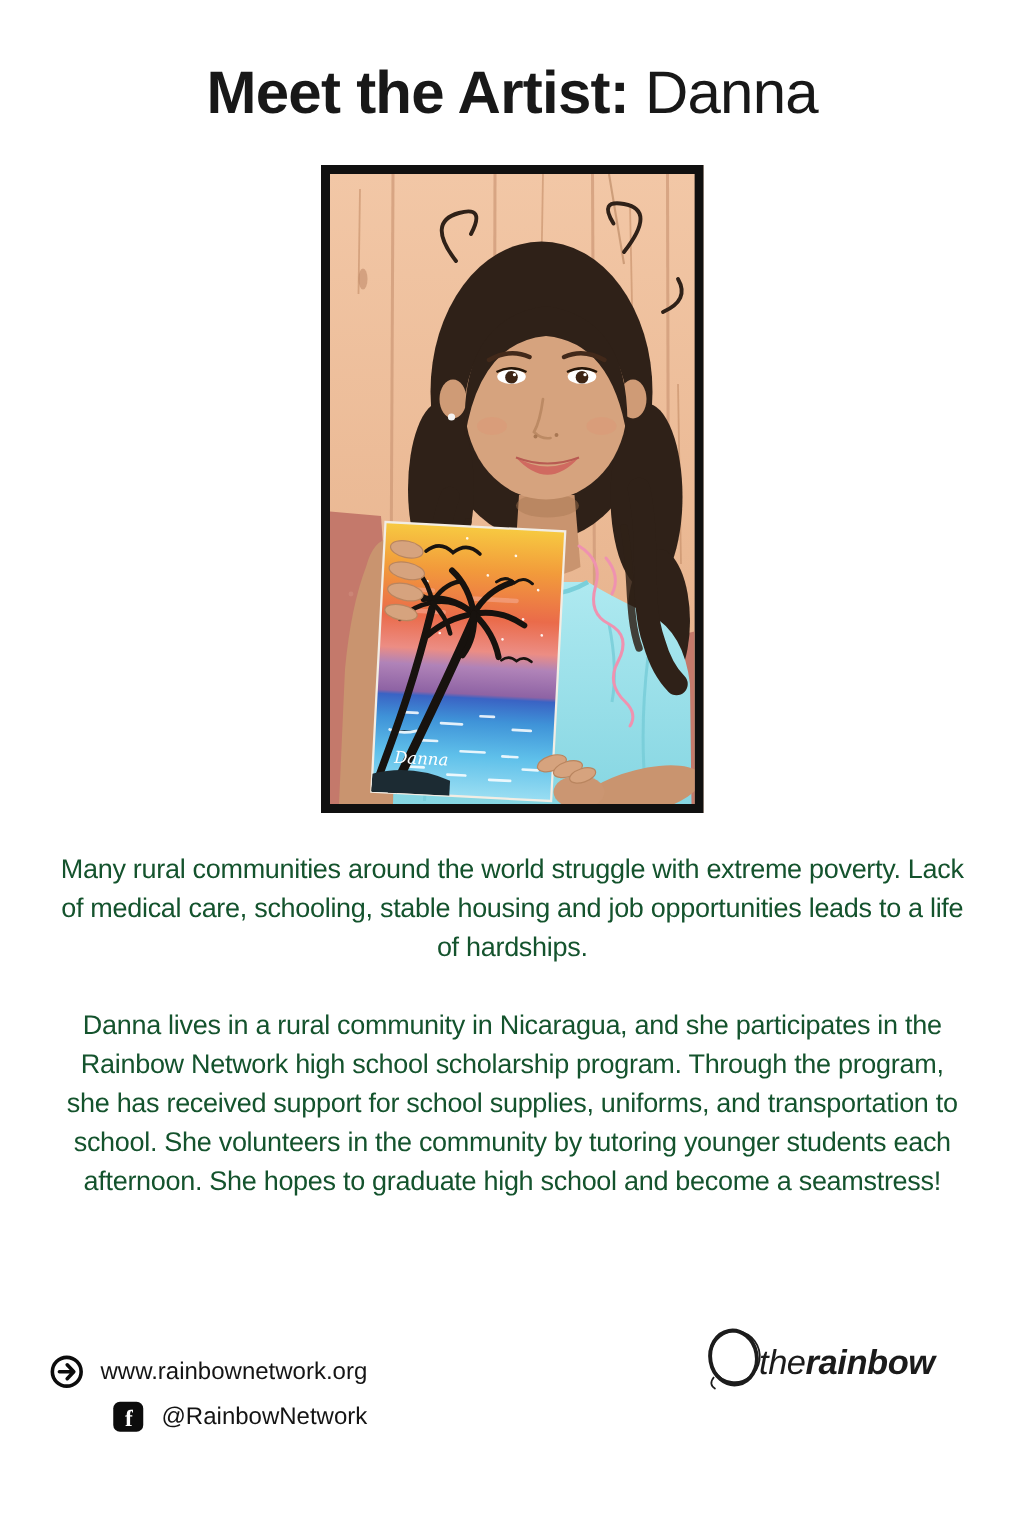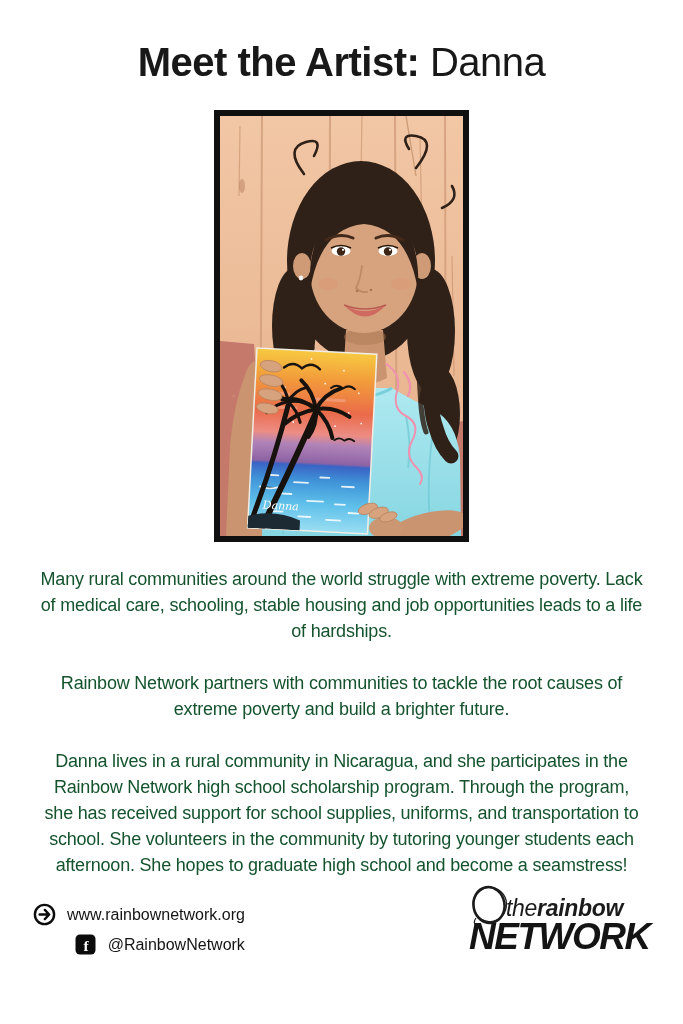--- a/index.html
+++ b/index.html
@@ -294,21 +294,20 @@
           <ellipse cx="150" cy="390" rx="10" ry="5"></ellipse>
           <ellipse cx="159" cy="397" rx="10" ry="5"></ellipse>
           <ellipse cx="167" cy="404" rx="9" ry="4.5"></ellipse>
         </g>
       </g>
     </svg>
   </div>
 
   <div class="body-text">
     <p class="para">Many rural communities around the world struggle with extreme poverty. Lack of medical care, schooling, stable housing and job opportunities leads to a life of hardships.</p>
-    <p class="para">Rainbow Network partners with communities to tackle the root causes of extreme poverty and build a brighter future.</p>
     <p class="para">Danna lives in a rural community in Nicaragua, and she participates in the Rainbow Network high school scholarship program. Through the program, she has received support for school supplies, uniforms, and transportation to school. She volunteers in the community by tutoring younger students each afternoon. She hopes to graduate high school and become a seamstress!</p>
   </div>
 
   <div class="footer-links">
     <div class="flink">
       <span class="ficon">
         <svg width="23" height="23" viewBox="0 0 23 23">
           <circle cx="11.5" cy="11.5" r="9.6" fill="none" stroke="#0c0c0c" stroke-width="2.4"></circle>
           <path d="M 6.6,11.5 L 15.6,11.5 M 11.8,6.9 L 16.2,11.5 L 11.8,16.1" fill="none" stroke="#0c0c0c" stroke-width="2.4" stroke-linecap="round" stroke-linejoin="round"></path>
         </svg>
@@ -330,16 +329,15 @@
     <span class="sketch-circle">
       <svg width="42" height="46" viewBox="0 0 42 46">
         <ellipse cx="20" cy="23" rx="15.5" ry="18" fill="none" stroke="#1c1c1c" stroke-width="2.6" transform="rotate(-10 20 23)"></ellipse>
         <ellipse cx="21" cy="22.5" rx="16.5" ry="17" fill="none" stroke="#1c1c1c" stroke-width="1.2" transform="rotate(8 21 22.5)"></ellipse>
         <path d="M 7,36 q -4,5 1,8" fill="none" stroke="#1c1c1c" stroke-width="1.2"></path>
       </svg>
     </span>
     <div class="logo-line1">
       <span class="logo-the">the</span><span class="logo-rainbow">rainbow</span>
     </div>
-    <div class="logo-network">NETWORK</div>
   </div>
 
 </div>
 
 </body></html>

